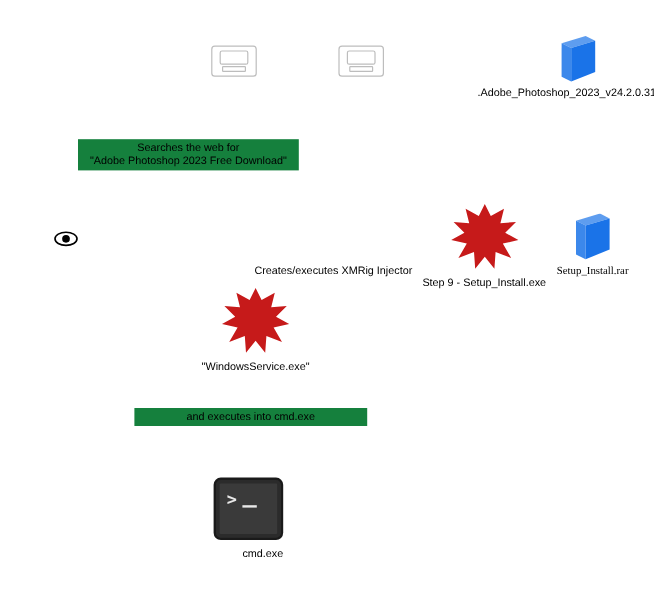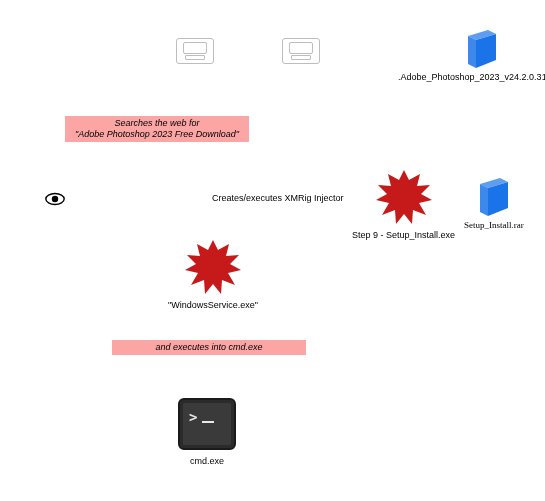--- a/index.html
+++ b/index.html
@@ -22,32 +22,32 @@
     text-align: center;
   }
   .label {
     margin-top: 2px;
     line-height: 1.15;
     white-space: nowrap;
   }
   .label-box {
     position: absolute;
     text-align: center;
-    background: #fca5a5;
+    background: #15803d;
     padding: 2px 2px;
     line-height: 1.2;
-    font-style: italic;
   }
   .label-onwhite {
     position: absolute;
     text-align: center;
     background: #fff;
     line-height: 1.2;
     font-size: 9px;
     white-space: nowrap;
+    margin-top: 27px;
   }
   
   .box-icon {
     width: 36px;
     height: 24px;
     border: 1.5px solid #bdbdbd;
     border-radius: 3px;
     position: relative;
     background: #fff;
   }
@@ -173,16 +173,16 @@
   <svg width="60" height="60" viewBox="0 0 60 60">
     <use href="#malware-shape" fill="#c61a1a"></use>
   </svg>
   <div class="label">"WindowsService.exe"</div>
 </div>
 
 <div class="label-box" style="left:112px; top:340px; width:190px;">
   <div>and executes into cmd.exe</div>
 </div>
 
-<div class="node" style="left:178px; top:398px;">
+<div class="node" style="left:178px; top:398px;align-items:flex-end;">
   <div class="terminal-icon"></div>
   <div class="label" style="margin-top:6px;">cmd.exe</div>
 </div>
 
 </body></html>

